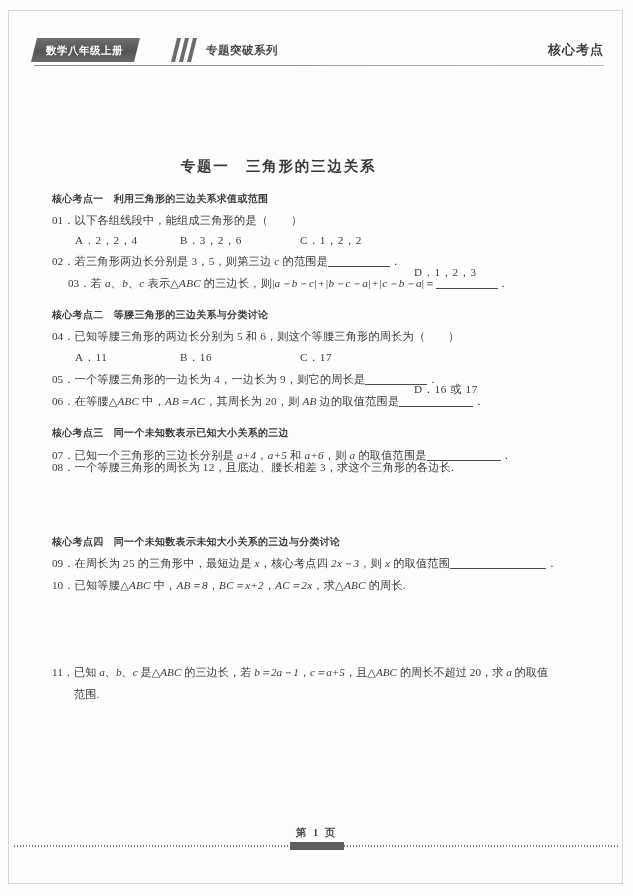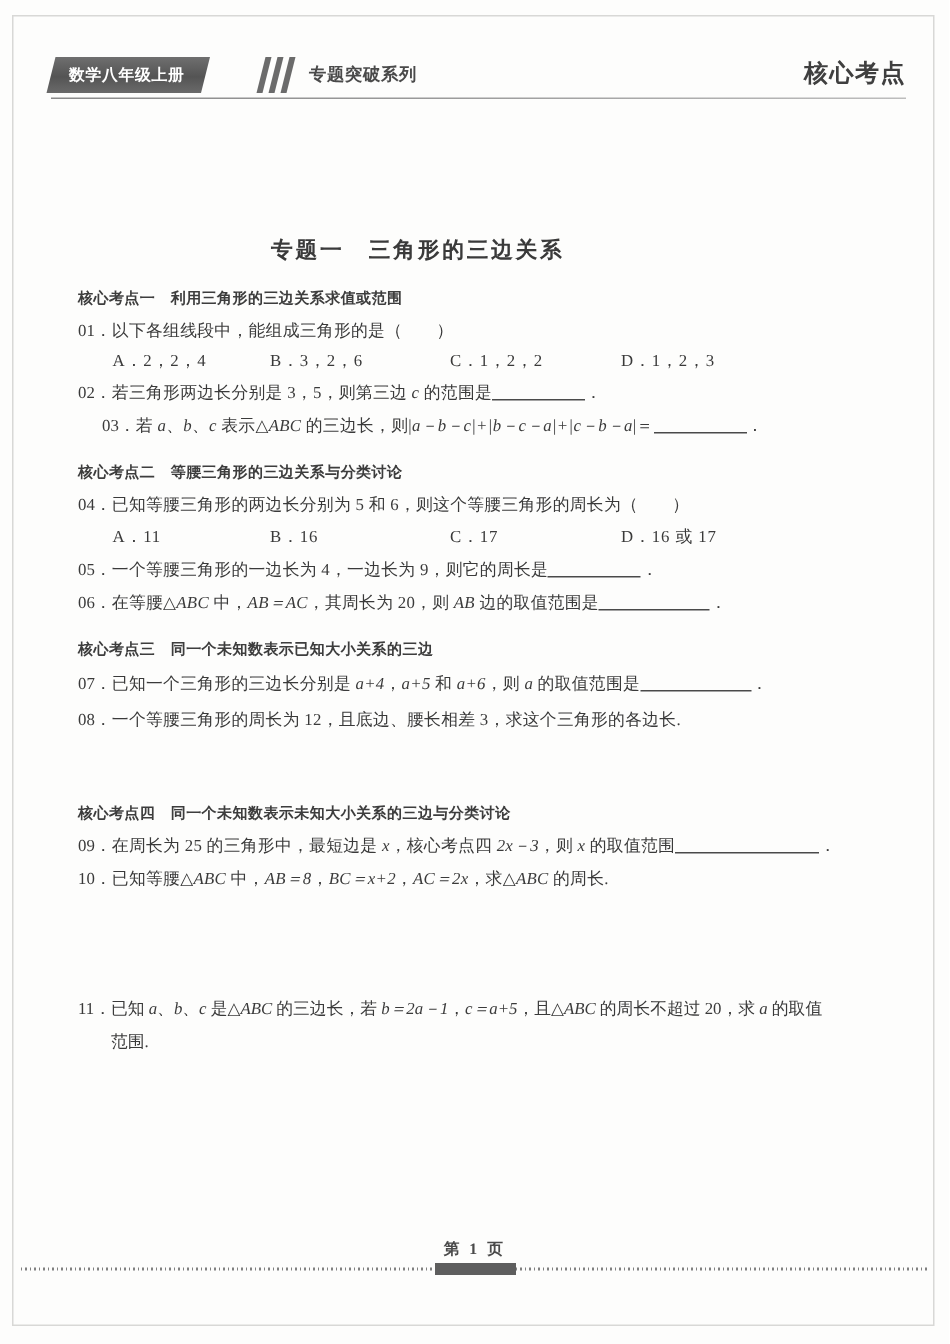--- a/index.html
+++ b/index.html
@@ -80,21 +80,21 @@
     color: #4a4a4a;
     letter-spacing: 0.5px;
     white-space: nowrap;
   }
   .hdr-right {
     position: absolute;
     right: 0; top: 0;
     height: 24px; line-height: 24px;
     font-family: "Liberation Sans", "DejaVu Sans", sans-serif;
     font-weight: bold;
-    font-size: 16px;
+    font-size: 13px;
     color: #3f3f3f;
     letter-spacing: 1px;
     white-space: nowrap;
   }
   .hdr-rule {
     position: absolute;
     left: 0; top: 27px;
     width: 570px; height: 1px;
     background: linear-gradient(90deg,#8a8a8a 0%, #9a9a9a 45%, #bdbdbd 100%);
   }
@@ -166,21 +166,21 @@
   }
   .opts span {
     position: absolute;
     top: 0;
     white-space: nowrap;
     letter-spacing: 0.6px;
   }
   .opt-a { left: 23px; }
   .opt-b { left: 128px; }
   .opt-c { left: 248px; }
-  .opt-d { left: 362px; }
+  .opt-d { left: 362px; margin-top: 32px; }
   i.v { font-style: italic; font-family: "Liberation Serif","DejaVu Serif",serif; }
   .blank {
     display: inline-block;
     border-bottom: 1px solid #4a4a4a;
     vertical-align: -2px;
   }
   .bl-m { width: 62px; }
   .bl-l { width: 74px; }
   .bl-xl { width: 96px; }
 
@@ -283,21 +283,21 @@
     <div class="row q" style="top:202px;">
       <span class="num">06</span>．<span>在等腰△</span><i class="v">ABC</i><span> 中，</span><i class="v">AB＝AC</i><span>，其周长为 20，则 </span><i class="v">AB</i><span> 边的取值范围是</span><span class="blank bl-l"></span>．
     </div>
 
     <div class="row kp" style="top:234px;">核心考点三　同一个未知数表示已知大小关系的三边</div>
 
     <div class="row q" style="top:256px;">
       <span class="num">07</span>．<span>已知一个三角形的三边长分别是 </span><i class="v">a+4</i><span>，</span><i class="v">a+5</i><span> 和 </span><i class="v">a+6</i><span>，则 </span><i class="v">a</i><span> 的取值范围是</span><span class="blank bl-l"></span>．
     </div>
 
-    <div class="row q" style="top:280px;">
+    <div class="row q" style="top:268px;">
       <span class="num">08</span>．<span>一个等腰三角形的周长为 12，且底边、腰长相差 3，求这个三角形的各边长.</span>
     </div>
 
     <div class="row kp" style="top:343px;">核心考点四　同一个未知数表示未知大小关系的三边与分类讨论</div>
 
     <div class="row q" style="top:364px;">
       <span class="num">09</span>．<span>在周长为 25 的三角形中，最短边是 </span><i class="v">x</i><span>，核心考点四 </span><i class="v">2x－3</i><span>，则 </span><i class="v">x</i><span> 的取值范围</span><span class="blank bl-xl"></span>．
     </div>
 
     <div class="row q" style="top:386px;">

